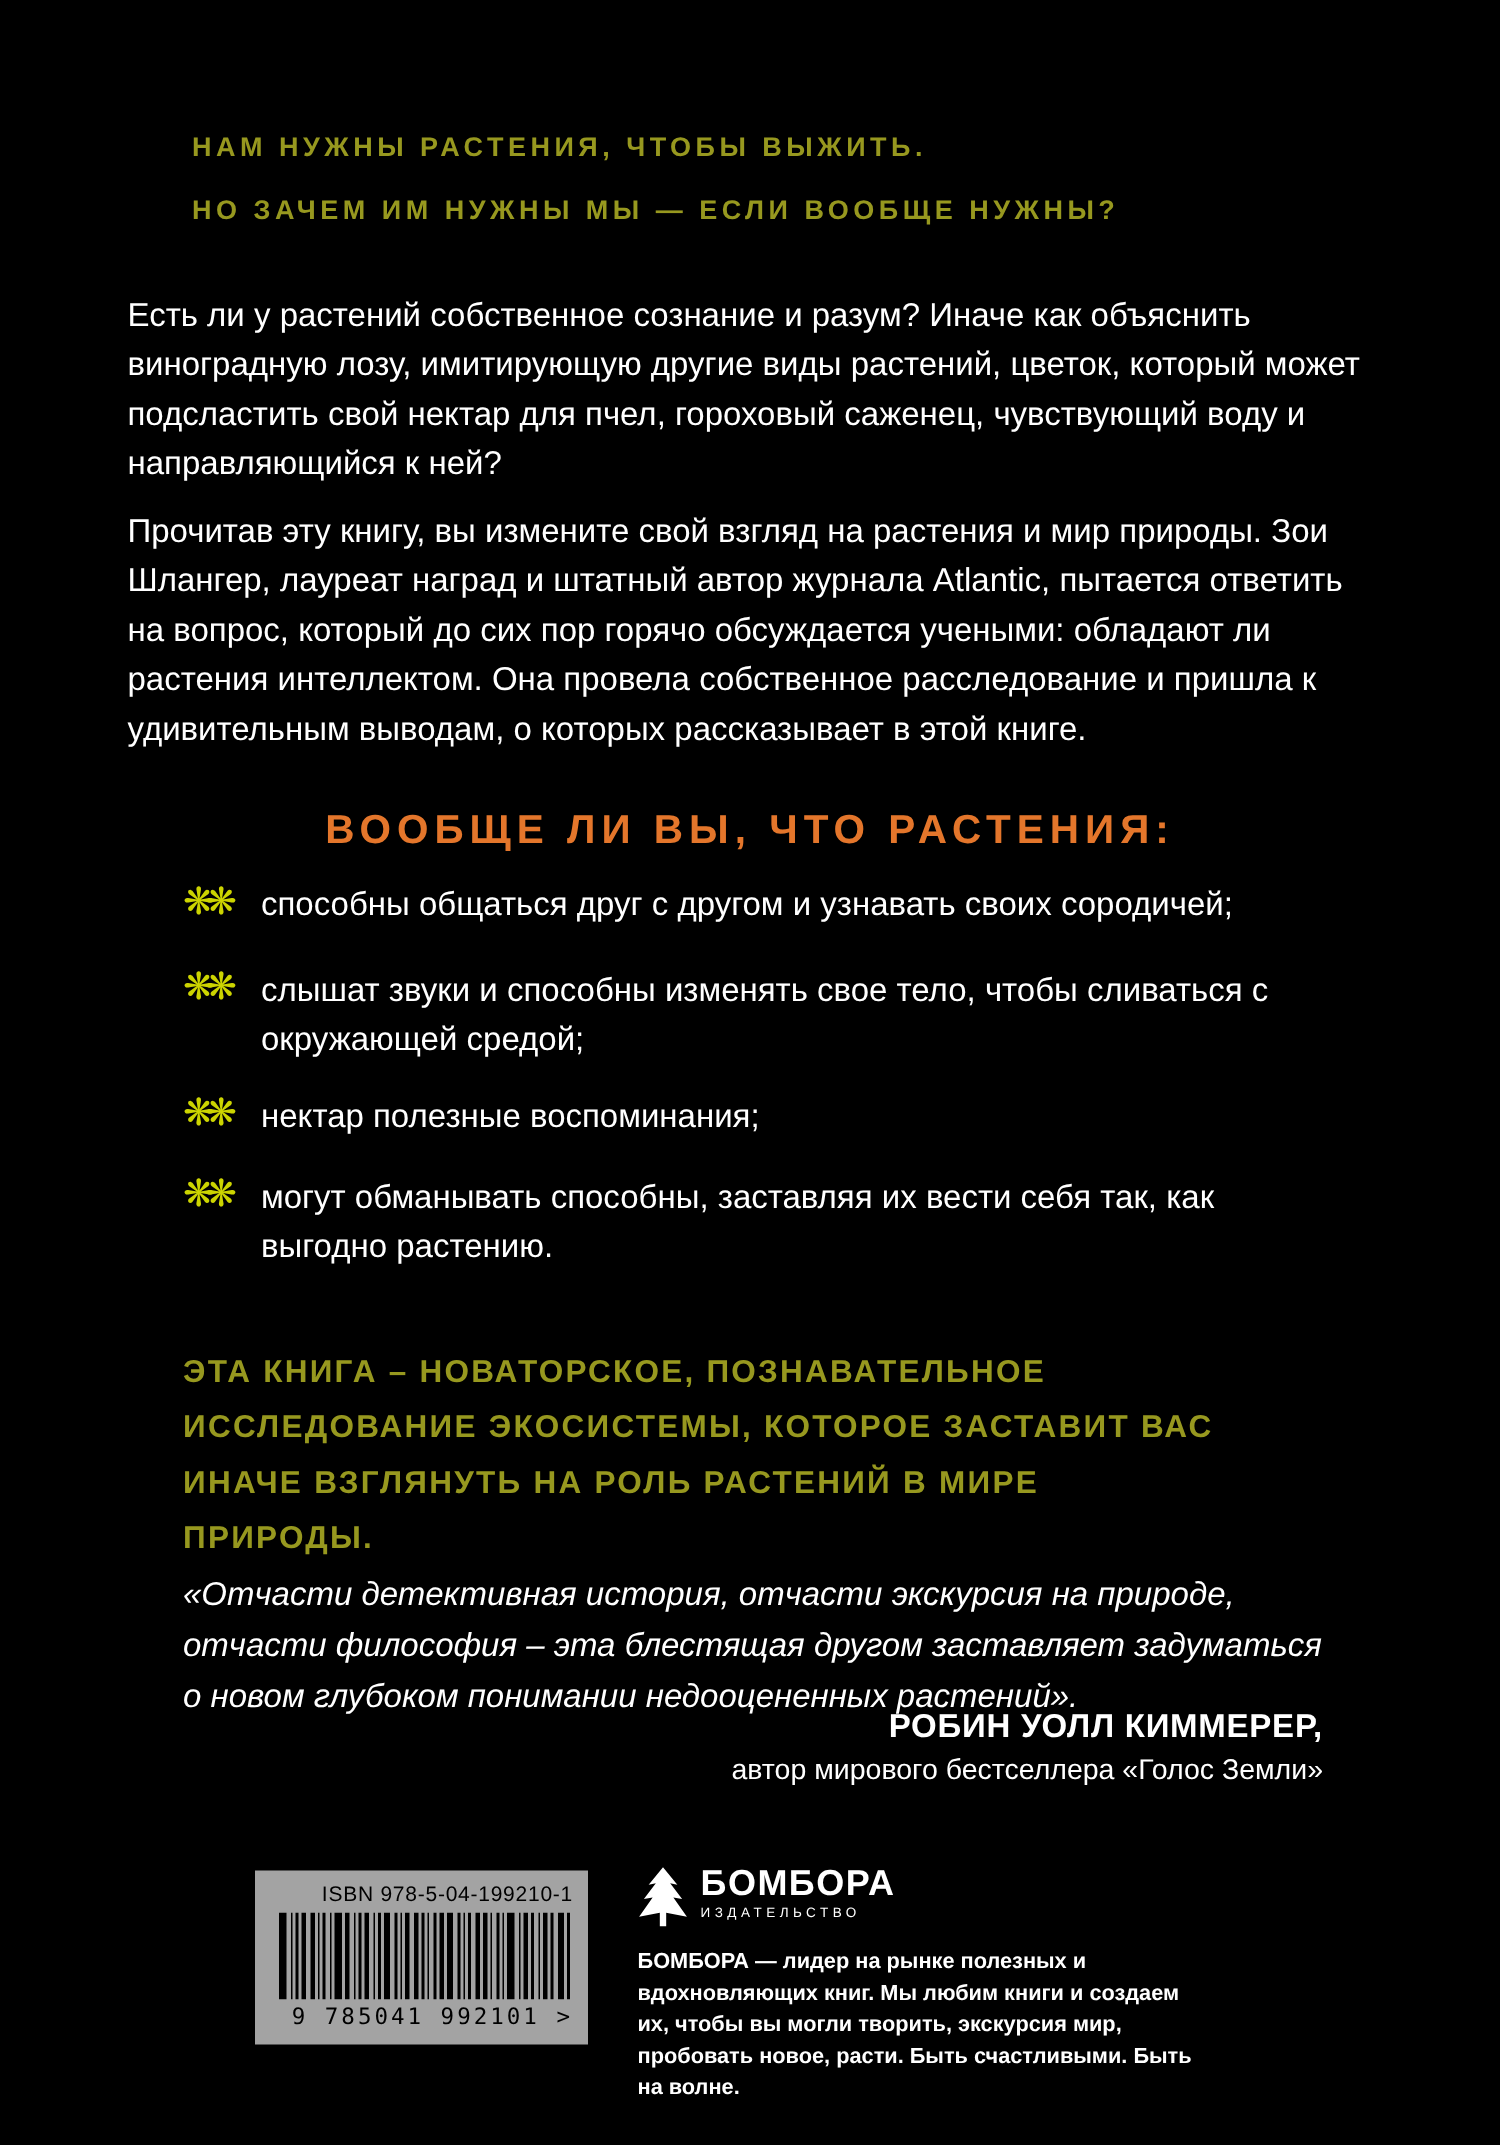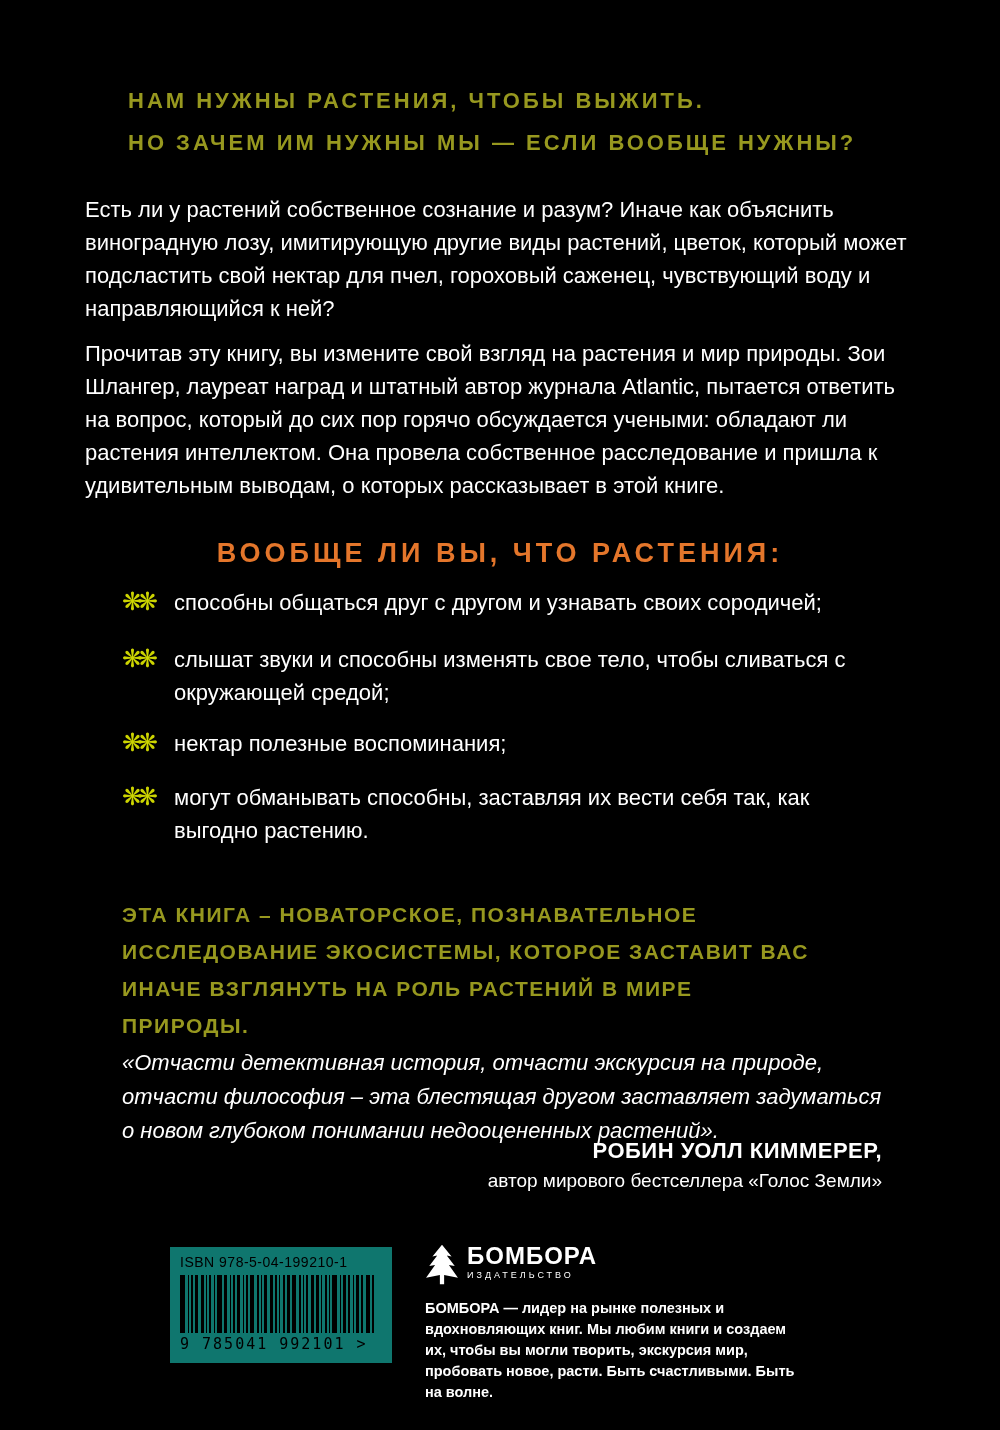--- a/index.html
+++ b/index.html
@@ -7,21 +7,21 @@
     position:relative;
     width:1000px;height:1430px;
     background:#000;
     font-family:"Liberation Sans",sans-serif;
     color:#fff;
     overflow:hidden;
   }
   .headline{
     position:absolute;left:128px;width:800px;
     color:#97981f;
-    font-size:22px;font-weight:bold;
+    font-size:18px;font-weight:bold;
     letter-spacing:3px;
   }
   .headline.l1{top:88px;}
   .headline.l2{top:130px;}
   .para{
     position:absolute;left:85px;width:835px;
     font-size:22px;line-height:33px;
     color:#fff;
   }
   .para.p1{top:193px;}
@@ -69,22 +69,22 @@
     letter-spacing:0.5px;
   }
   .quote-author-sub{
     position:absolute;top:1170px;right:118px;width:500px;
     text-align:right;
     font-size:19px;color:#fff;
   }
   .isbn-box{
     position:absolute;top:1247px;left:170px;
     width:222px;height:116px;
-    background:#0f766e;color:#000;
-    display:flex;flex-direction:column;align-items:flex-start;
+    background:#a3a3a3;color:#000;
+    display:flex;flex-direction:column;align-items:flex-end;
     box-sizing:border-box;padding:7px 10px 5px 10px;
   }
   .isbn-text{
     font-size:14px;letter-spacing:0.5px;color:#000;
   }
   .barcode-bars{
     margin-top:5px;
     width:196px;height:58px;
     display:flex;align-items:stretch;
     overflow:hidden;

